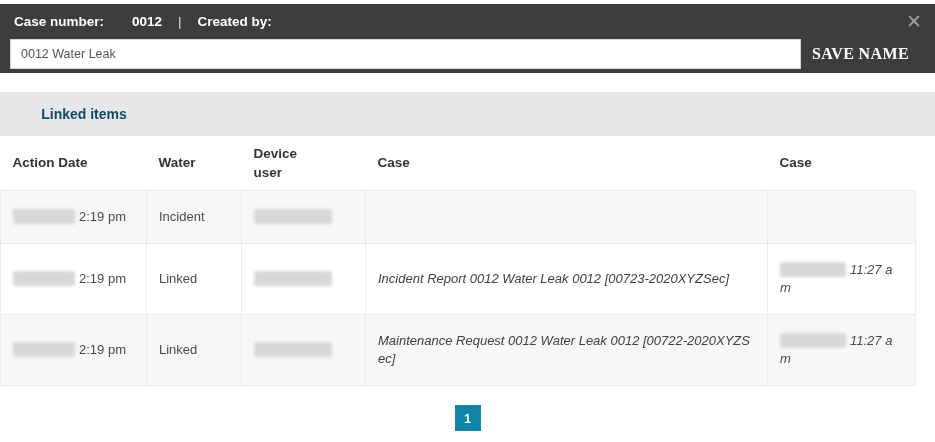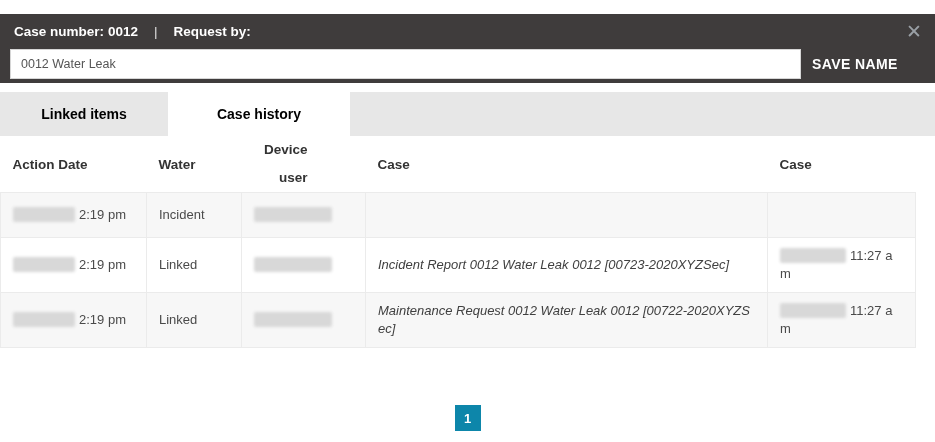--- a/index.html
+++ b/index.html
@@ -5,84 +5,84 @@
   * { margin: 0; padding: 0; box-sizing: border-box; }
   html, body { width: 935px; height: 442px; }
   body {
     font-family: "Liberation Sans", "DejaVu Sans", sans-serif;
     background: #ffffff;
     position: relative;
     overflow: hidden;
   }
   
   .top-header {
-    position: absolute; left: 0; top: 14px; width: 935px; height: 69px;
+    position: absolute; left: 0; top: 4px; width: 935px; height: 69px;
     background: #3f3c3c;
   }
   .case-line {
     position: absolute; left: 14px; top: 10px;
     color: #ffffff; font-size: 13.5px; font-weight: 600;
     display: flex; align-items: center;
   }
-  .case-number-value { font-weight: 700; margin-left: 4px; }
+  .case-number-value { font-weight: 700; margin-left: 28px; }
   .sep { margin: 0 16px; color: #e0e0e0; font-weight: 400; }
   .name-input {
     position: absolute; left: 10px; top: 35px; width: 791px; height: 30px;
     border: 1px solid #d6d6d6; background: #ffffff; outline: none;
     font-family: "Liberation Sans", sans-serif;
     font-size: 12.5px; color: #555555; padding: 8px 10px;
   }
   .save-name-btn {
     position: absolute; left: 812px; top: 38px; height: 24px;
     background: transparent; border: none; cursor: pointer;
-    color: #ffffff; font-weight: 700; font-size: 14px; letter-spacing: 0.4px;
-    font-family: Liberation Sans, sans-serif;
+    color: #ffffff; font-weight: 700; font-size: 16px; letter-spacing: 0.4px;
+    font-family: Liberation Serif, serif;
   }
   .close-btn {
     position: absolute; left: 901px; top: 4px; width: 26px; height: 26px;
     background: transparent; border: none; cursor: pointer;
     color: #9aa0a6; font-size: 19px; line-height: 26px; text-align: center;
     font-family: "DejaVu Sans", sans-serif;
   }
   
   .tab-bar {
     position: absolute; left: 0; top: 92px; width: 935px; height: 44px;
     background: #e7e7e7; display: flex;
   }
   .tab {
     height: 44px; display: flex; align-items: center; justify-content: center;
-    font-size: 14px; font-weight: 700; color: #000000; cursor: pointer;
+    font-size: 14px; font-weight: 700; color: #0c4a6e; cursor: pointer;
   }
   .tab.inactive { width: 168px; background: #e7e7e7; }
   .tab.active   { width: 182px; background: #ffffff; }
   
   .content { position: absolute; left: 0; top: 136px; width: 935px; height: 306px; background: #ffffff; }
   table.history {
     margin: 0 0; width: 915px;
     border-collapse: collapse; table-layout: fixed;
     font-size: 13px; color: #4a4a4a;
   }
   col.c1 { width: 146px; } col.c2 { width: 95px; } col.c3 { width: 124px; }
   col.c4 { width: 402px; } col.c5 { width: 148px; }
   thead th {
     height: 54px; vertical-align: middle; text-align: left;
     padding: 0 12px; font-size: 13.5px; font-weight: 700; color: #333333;
     background: #ffffff;
   }
-  thead th .th-narrow { display: inline-block; width: 54px; line-height: 28px; text-align: right; }
+  thead th .th-narrow { display: inline-block; width: 54px; line-height: 19px; }
   tbody { border: 1px solid #e3e3e3; }
   tbody td {
     border: 1px solid #ebebeb;
     height: 45px; vertical-align: middle;
-    padding: 9px 12px; line-height: 18px;
+    padding: 17px 12px; line-height: 18px;
   }
   tbody tr:nth-child(odd)  td { background: #f7f7f7; }
   tbody tr:nth-child(even) td { background: #ffffff; }
   td.wrapcell { word-break: break-all; }
-  td.datecell { padding-right: 18px; word-break: break-all; }
+  td.datecell { padding-right: 18px; word-break: break-all; font-style: italic; }
   td.itemcell { word-break: break-all; }
   .redacted {
     display: inline-block; height: 15px; background: #d8d8d8;
     border-radius: 2px; filter: blur(1.5px); vertical-align: -3px;
     margin-right: 4px;
   }
   .red-ad { width: 62px; } .red-du { width: 78px; } .red-dt { width: 66px; }
   a.item-link { color: #404040; text-decoration: none; cursor: pointer; font-style: italic; }
   
   .pagination { position: absolute; left: 0; top: 405px; width: 935px; display: flex; justify-content: center; }
@@ -94,33 +94,30 @@
   }
 </style>
 </head>
 <body>
 
 <div class="top-header">
   <div class="case-line">
     <span>Case number:</span>
     <span class="case-number-value">0012</span>
     <span class="sep">|</span>
-    <span>Request by:</span>
+    <span>Created by:</span>
   </div>
   <input class="name-input" type="text" value="0012 Water Leak" style="">
   <button class="save-name-btn">SAVE NAME</button>
   <button class="close-btn">✕</button>
 </div>
 
 <div class="tab-bar">
   <div class="tab inactive">
     <span>Linked items</span>
-  </div>
-  <div class="tab active">
-    <span>Case history</span>
   </div>
 </div>
 
 <div class="content">
   <table class="history">
     <colgroup>
         <col class="c1">
         <col class="c2">
         <col class="c3">
         <col class="c4">

